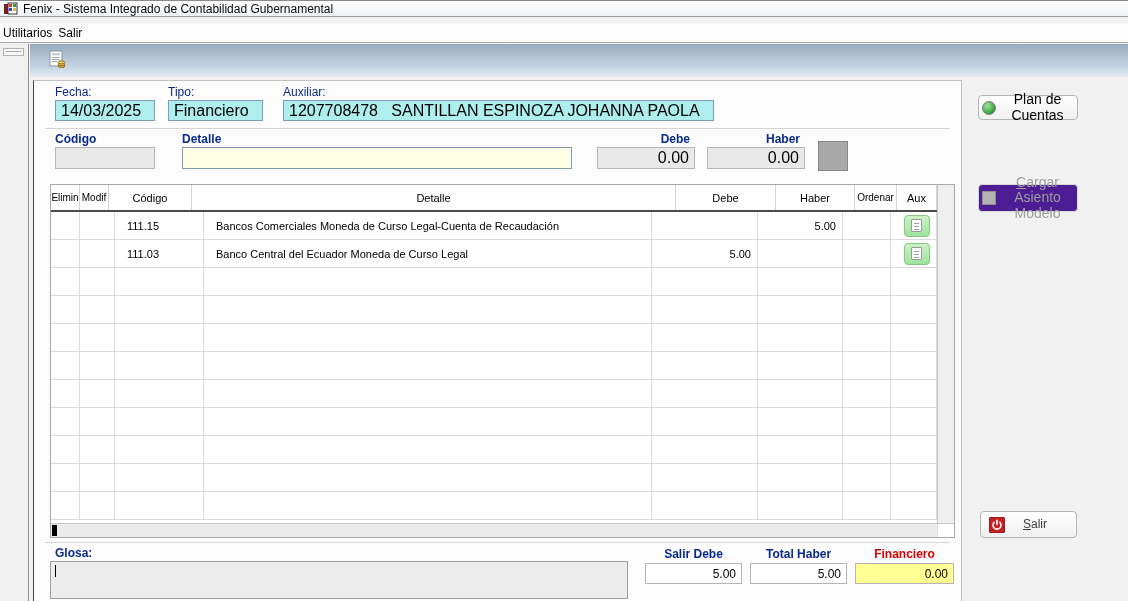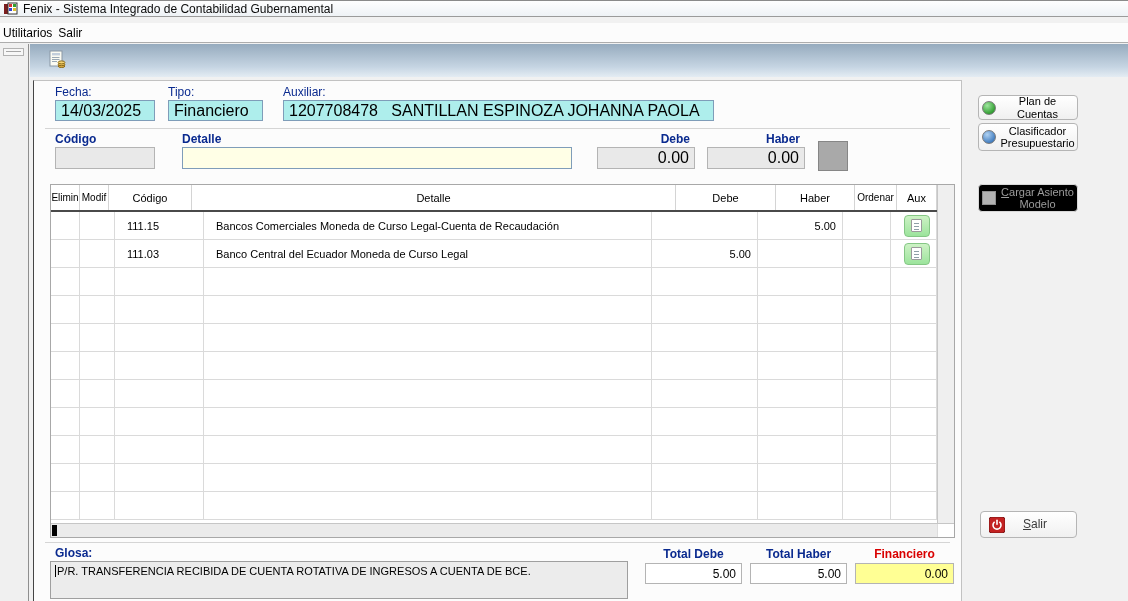--- a/index.html
+++ b/index.html
@@ -78,24 +78,24 @@
 
   
   .glosa-box { position:absolute; left:50px; top:560px; width:578px; height:38px; background:#ececec; border:1px solid #9f9f9f;
     font-size:11px; color:#000; padding:3px 4px; display:flex; align-items:flex-start; }
   .caret { display:inline-block; width:1px; height:12px; background:#000; margin-right:1px; }
   .total-field { height:21px; font-size:12px; }
   .diff { background:var(--diferencia-yellow,#ffff94); }
 
   
   .sbtn { position:absolute; left:978px; width:100px; background:linear-gradient(#ffffff,#f0f0f0);
-    border:1px solid #b5b5b5; border-radius:4px; display:flex; align-items:center; justify-content:center;
-    gap:5px; font-size:11px; color:#000; cursor:pointer; padding:2px 3px; line-height:1.1; }
+    border:1px solid #b5b5b5; border-radius:4px; display:flex; align-items:center; 
+    gap:5px; font-size:14px; color:#000; cursor:pointer; padding:2px 3px; line-height:1.1; }
   .sbtn .txt { text-align:center; }
-  .sbtn.disabled { background:#000000; border-color:#d8d8d8; color:#9c9c9c; cursor:default; }
+  .sbtn.disabled { background:#4c1d95; border-color:#d8d8d8; color:#9c9c9c; cursor:default; }
   .sphere { width:14px; height:14px; border-radius:50%; flex:none; }
   .sphere.green { background:radial-gradient(circle at 35% 30%, #9fe69f, var(--plan-sphere-green,#35a035) 70%, #1d701d); border:1px solid #7a7a7a; }
   .sphere.blue { background:radial-gradient(circle at 35% 30%, #b0d2f2, var(--clasificador-sphere-blue,#4781c2) 70%, #2a5a94); border:1px solid #7a7a7a; }
   .graysq { width:14px; height:14px; background:#b2b2b2; border:1px solid #8f8f8f; flex:none; }
 </style>
 </head>
 <body>
 
 <div class="page">
 
@@ -316,41 +316,36 @@
       <div class="hthumb"></div>
       <div class="hcorner"></div>
     </div>
   </div>
 
   <div class="hr" style="top:541px;"></div>
 
   <div class="lbl b" style="left:55px; top:545px;">Glosa:</div>
   <div class="glosa-box">
     <span class="caret"></span>
-    <span>P/R. TRANSFERENCIA RECIBIDA DE CUENTA ROTATIVA DE INGRESOS A CUENTA DE BCE.</span>
-  </div>
-
-  <div class="lbl b c" style="left:645px; top:546px; width:97px;">Total Debe</div>
+  </div>
+
+  <div class="lbl b c" style="left:645px; top:546px; width:97px;">Salir Debe</div>
   <div class="field num total-field" style="left:645px; top:562px; width:97px;">5.00</div>
 
   <div class="lbl b c" style="left:750px; top:546px; width:97px;">Total Haber</div>
   <div class="field num total-field" style="left:750px; top:562px; width:97px;">5.00</div>
 
   <div class="lbl red c" style="left:855px; top:546px; width:99px;">Financiero</div>
   <div class="field num total-field diff" style="left:855px; top:562px; width:99px;">0.00</div>
 
   <div class="sbtn" style="top:94px; height:25px;">
     <span class="sphere green"></span>
     <span class="txt">Plan de Cuentas</span>
   </div>
 
-  <div class="sbtn" style="top:122px; height:28px;">
-    <span class="sphere blue"></span>
-    <span class="txt">Clasificador Presupuestario</span>
-  </div>
 
   <div class="sbtn disabled" style="top:183px; height:28px;">
     <span class="graysq"></span>
     <span class="txt"><u>C</u>argar Asiento Modelo</span>
   </div>
 
   <div class="sbtn" style="left:980px; top:510px; width:97px; height:27px; font-size:12px; color:#3a3a3a; gap:18px; justify-content:flex-start; padding-left:8px;">
     <span style="display:inline-flex;">
       <svg width="16" height="16" viewBox="0 0 16 16">
         <rect width="16" height="16" rx="3" fill="#c32222" stroke="#7d1414"></rect>

